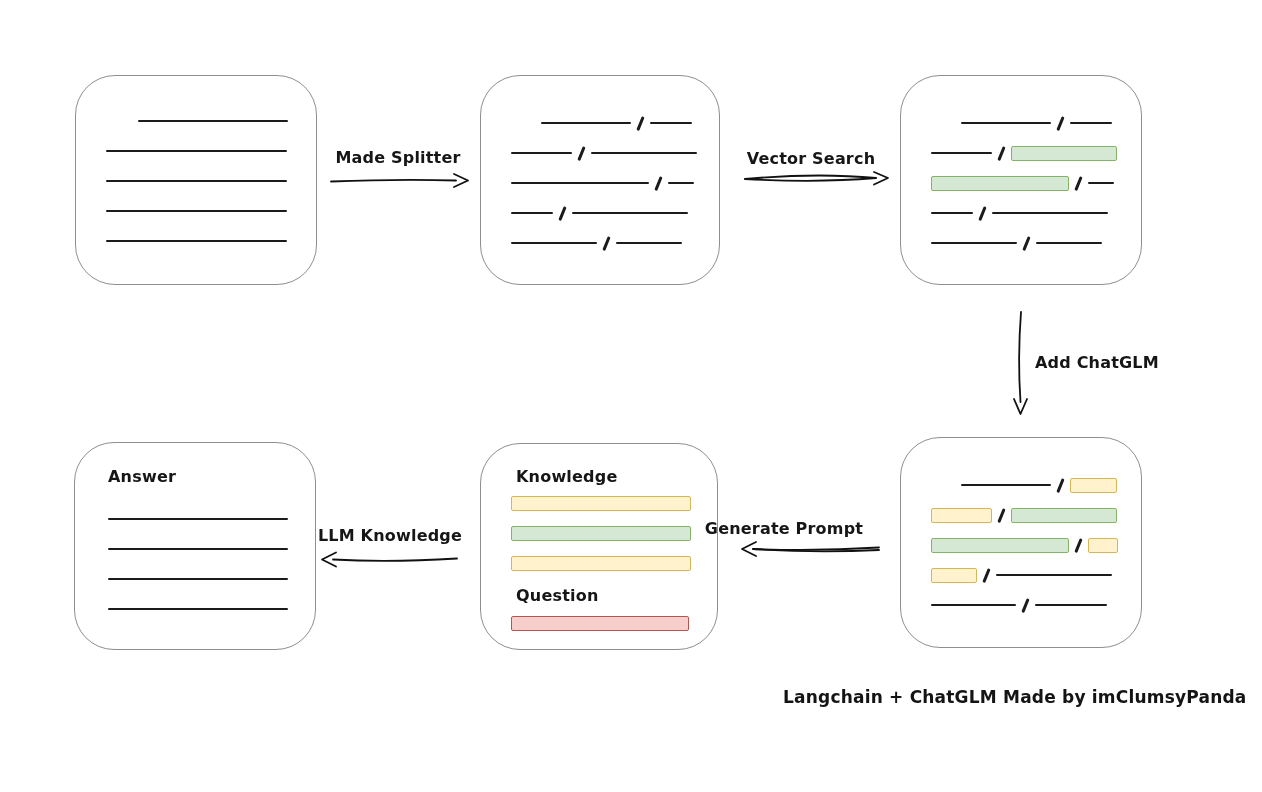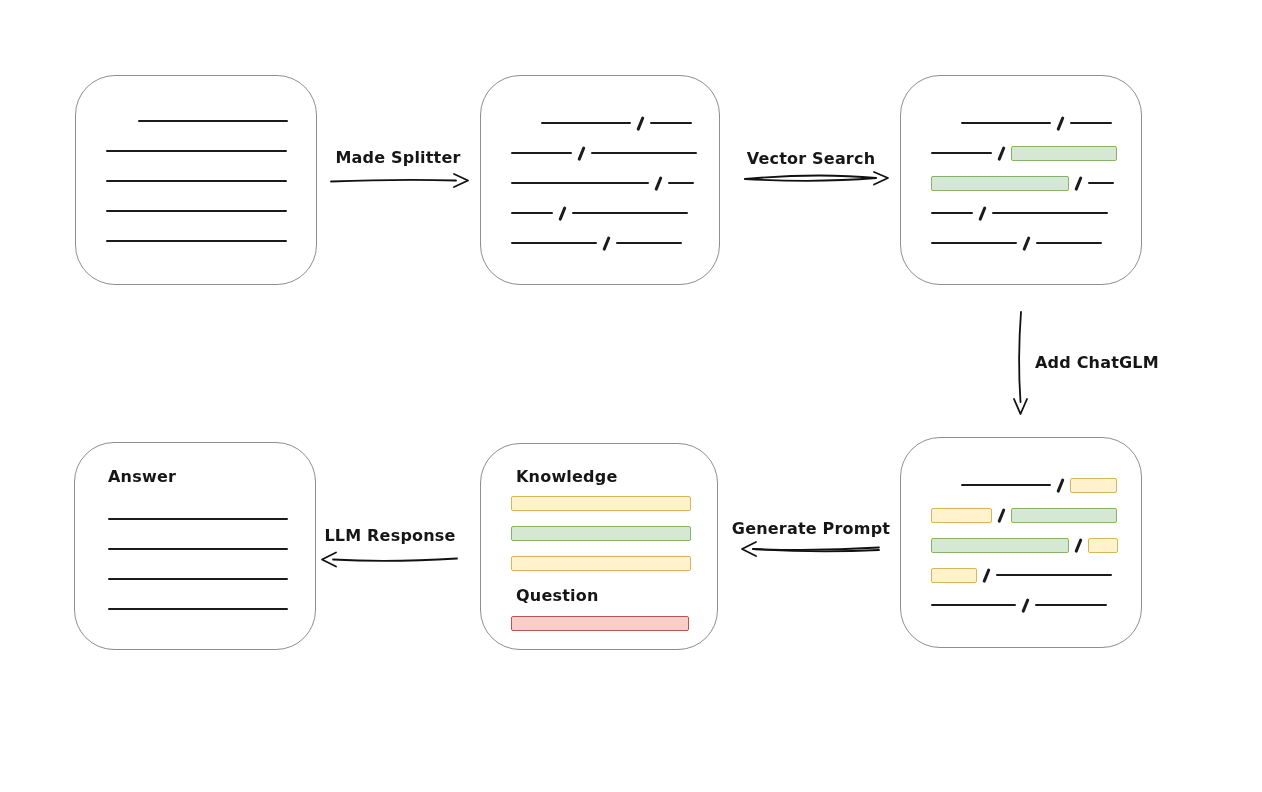--- a/index.html
+++ b/index.html
@@ -230,17 +230,18 @@
   </svg>
 
   <svg class="arrow-svg" style="left:320px;top:547px" width="140" height="24">
     <path d="M137,11.5 Q70,15.5 13,12.5"></path>
     <polyline points="16,5.5 2,12.5 16,19.5"></polyline>
   </svg>
 
   <div class="arrow-label" style="left:398px;top:148px">Made Splitter</div>
   <div class="arrow-label" style="left:811px;top:149px">Vector Search</div>
   <div class="arrow-label left-anchor" style="left:1035px;top:353px">Add ChatGLM</div>
-  <div class="arrow-label" style="left:811px;top:519px">Generate Prompt</div>
-  <div class="arrow-label" style="left:390px;top:526px">LLM Response</div>
-
+  <div class="arrow-label" style="left:784px;top:519px">Generate Prompt</div>
+  <div class="arrow-label" style="left:390px;top:526px">LLM Knowledge</div>
+
+  <div class="footer-credit">Langchain + ChatGLM Made by imClumsyPanda</div>
 
 </div>
 
 </body></html>

